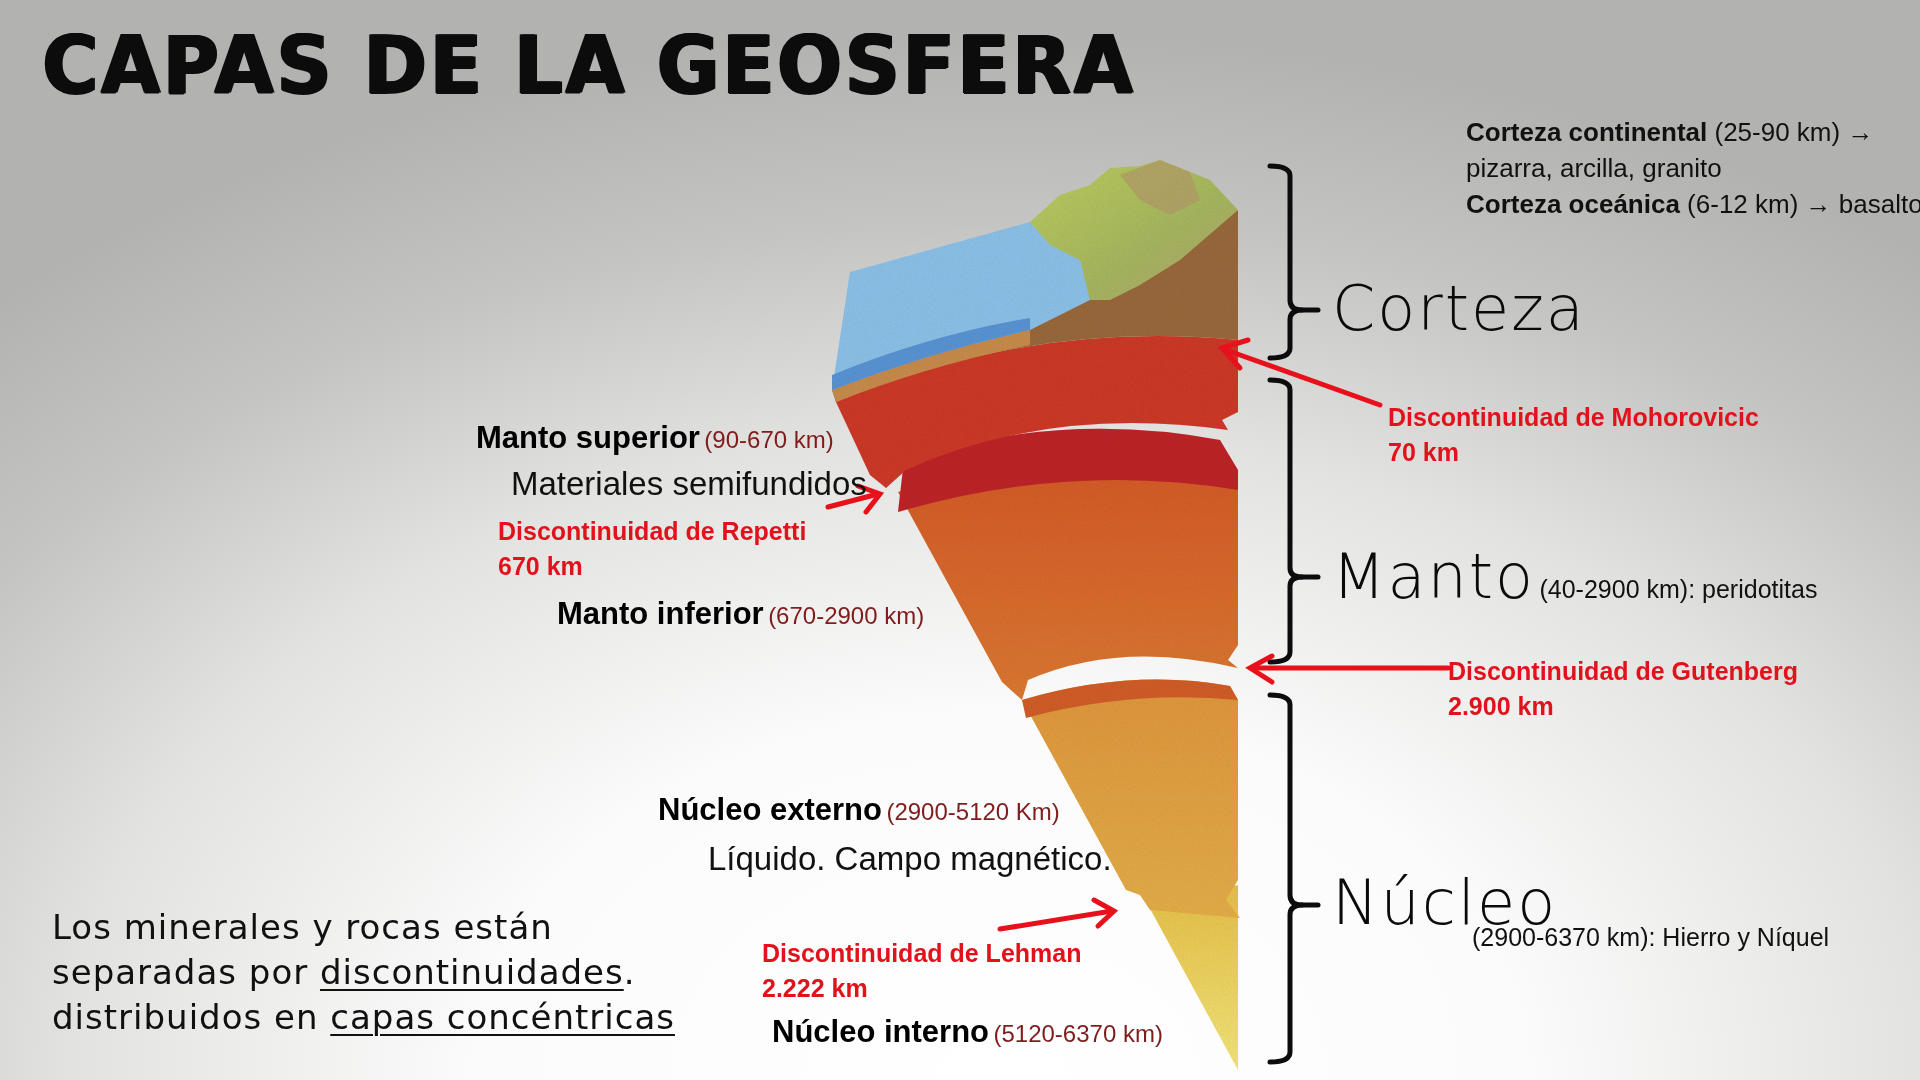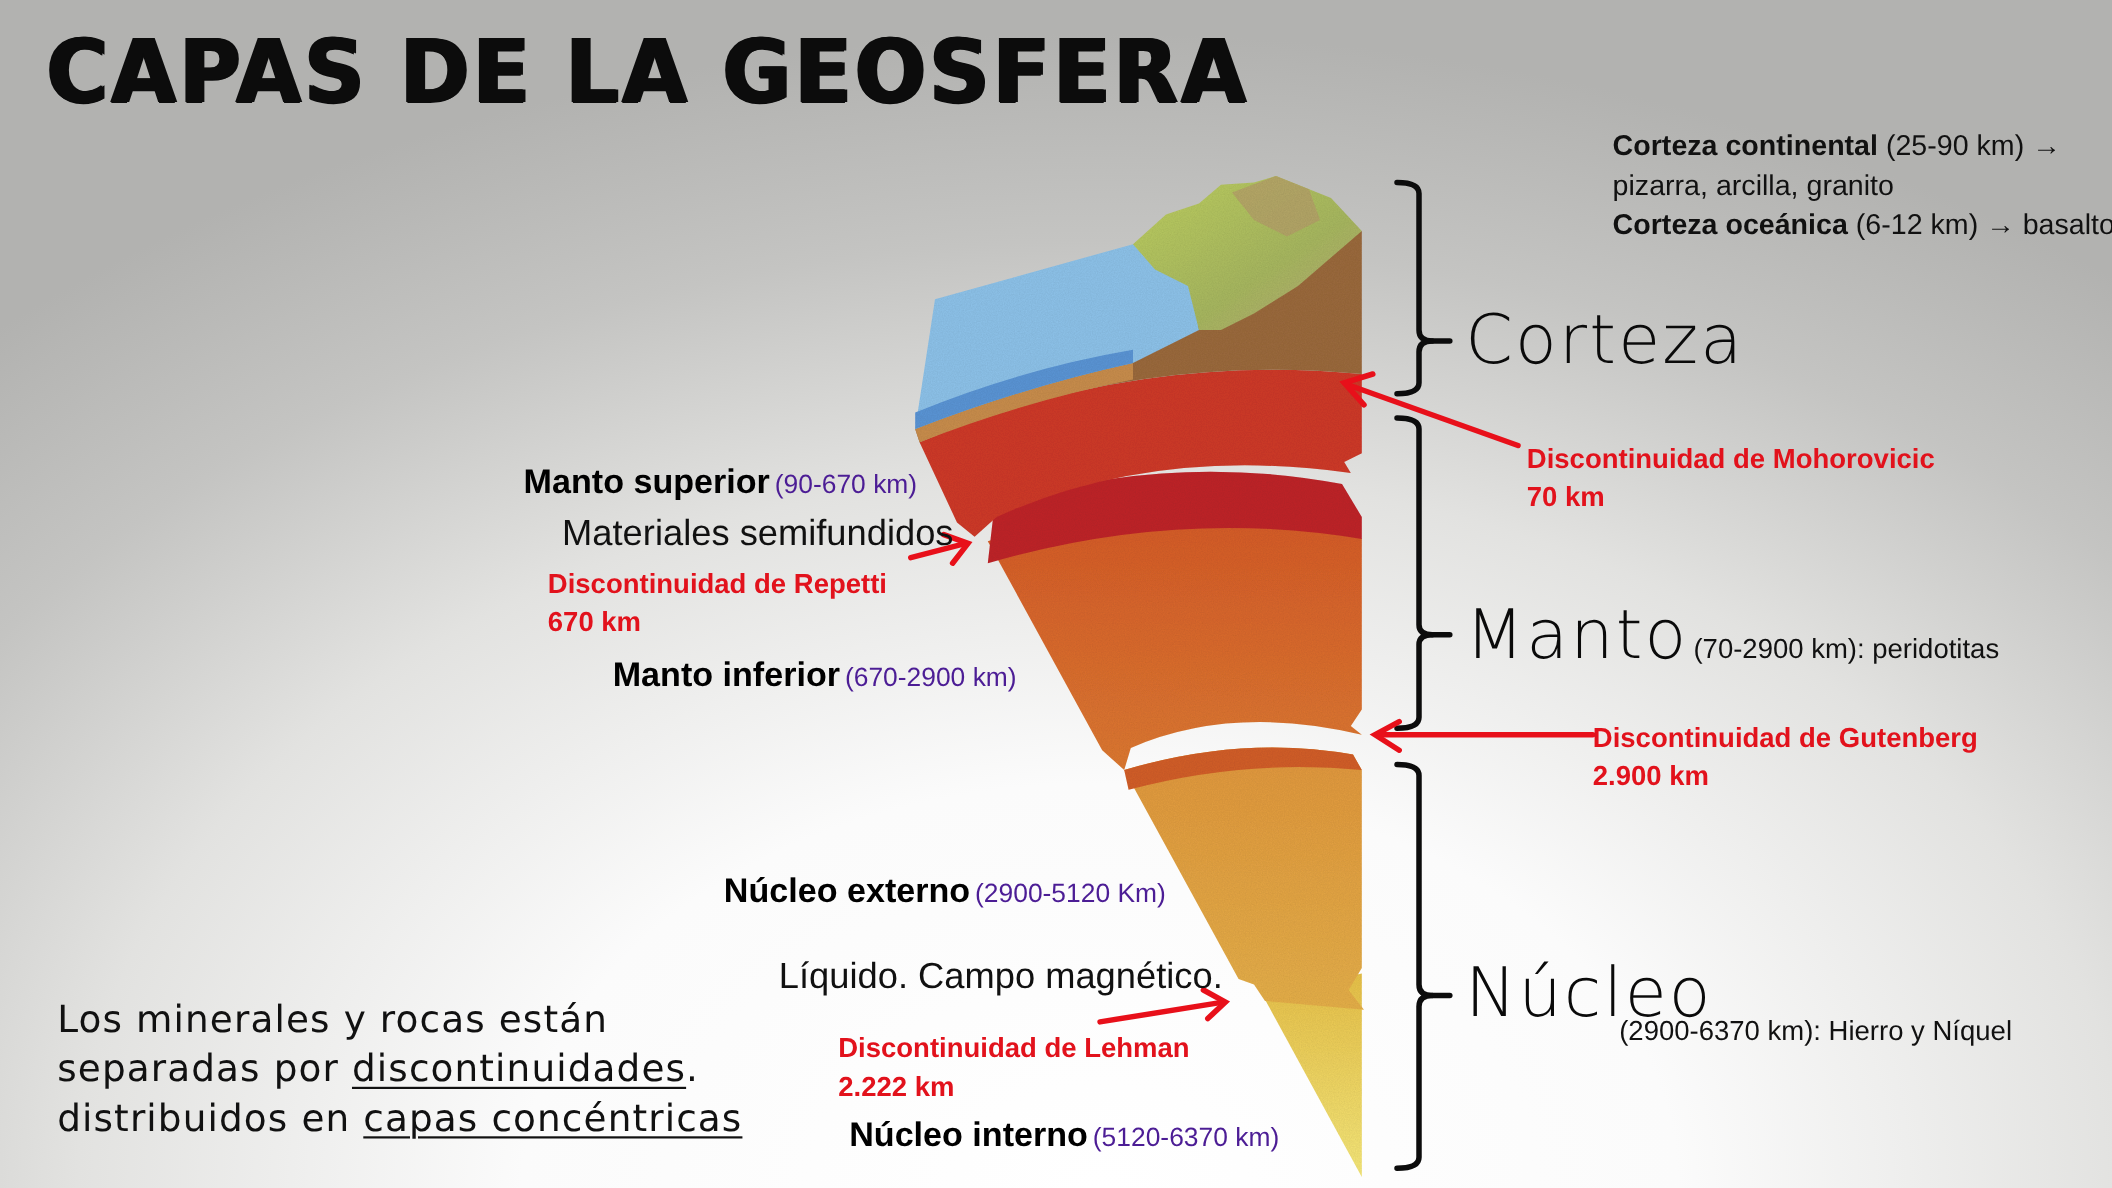--- a/index.html
+++ b/index.html
@@ -14,21 +14,21 @@
     left:42px; top:18px; font-family:"DejaVu Sans", sans-serif; font-weight:bold;
     font-size:76px; letter-spacing:3px; color:#0c0c0c;
     transform: scaleY(1.05); transform-origin:left top;
     text-shadow: 2px 0 0 #0c0c0c, -1px 0 0 #0c0c0c, 0 1px 0 #0c0c0c;
   }
   .crust-info { left:1466px; top:114px; font-size:26px; line-height:36px; color:#111; }
   .crust-info b { font-weight:bold; }
   .big-label { font-family:"DejaVu Sans", sans-serif; font-size:62px; color:#0a0a0a; letter-spacing:2px; font-weight:300; }
   .side-note { font-size:25px; color:#111; }
   .layer-name { font-size:31px; font-weight:bold; color:#000000; }
-  .layer-range { font-size:24px; color:#4c1d95; font-weight:normal; }
+  .layer-range { font-size:24px; color:#7f1d1d; font-weight:normal; }
   .layer-desc { font-size:33px; color:#111; }
   .disc { font-size:25px; font-weight:bold; color:#e2121c; text-align:left; line-height:35px; }
   .summary { left:52px; top:905px; font-family:"DejaVu Sans", sans-serif; font-size:34px; line-height:45px; color:#111; letter-spacing:1px; }
   .summary u { text-decoration-thickness:2px; text-underline-offset:5px; }
   svg.scene { position:absolute; left:0; top:0; }
 </style>
 </head>
 <body>
 
 <div class="abs title">CAPAS DE LA GEOSFERA</div>
@@ -132,21 +132,21 @@
 
 <div class="abs crust-info">
   <div><b>Corteza continental</b> <span>(25-90 km) →</span></div>
   <div>pizarra, arcilla, granito</div>
   <div><b>Corteza oceánica</b> <span>(6-12 km) → basalto</span></div>
 </div>
 
 <div class="abs big-label" style="left:1332px; top:272px;">Corteza</div>
 <div class="abs" style="left:1332px; top:540px;">
   <span class="big-label">Manto</span>
-  <span class="side-note">(70-2900 km): peridotitas</span>
+  <span class="side-note">(40-2900 km): peridotitas</span>
 </div>
 <div class="abs big-label" style="left:1332px; top:866px;">Núcleo</div>
 <div class="abs side-note" style="left:1472px; top:923px;">(2900-6370 km): Hierro y Níquel</div>
 
 <div class="abs disc" style="left:1388px; top:400px; width:384px;">
   <div>Discontinuidad de Mohorovicic</div>
   <div>70 km</div>
 </div>
 
 <div class="abs" style="left:476px; top:420px;">
@@ -167,21 +167,21 @@
 
 <div class="abs disc" style="left:1448px; top:654px; width:370px;">
   <div>Discontinuidad de Gutenberg</div>
   <div>2.900 km</div>
 </div>
 
 <div class="abs" style="left:658px; top:792px;">
   <span class="layer-name">Núcleo externo</span>
   <span class="layer-range">(2900-5120  Km)</span>
 </div>
-<div class="abs layer-desc" style="left:708px; top:840px;margin-top:28px;">Líquido. Campo magnético.</div>
+<div class="abs layer-desc" style="left:708px; top:840px;">Líquido. Campo magnético.</div>
 
 <div class="abs disc" style="left:762px; top:936px; width:340px;">
   <div>Discontinuidad de Lehman</div>
   <div>2.222 km</div>
 </div>
 
 <div class="abs" style="left:772px; top:1014px;">
   <span class="layer-name">Núcleo interno</span>
   <span class="layer-range">(5120-6370  km)</span>
 </div>

